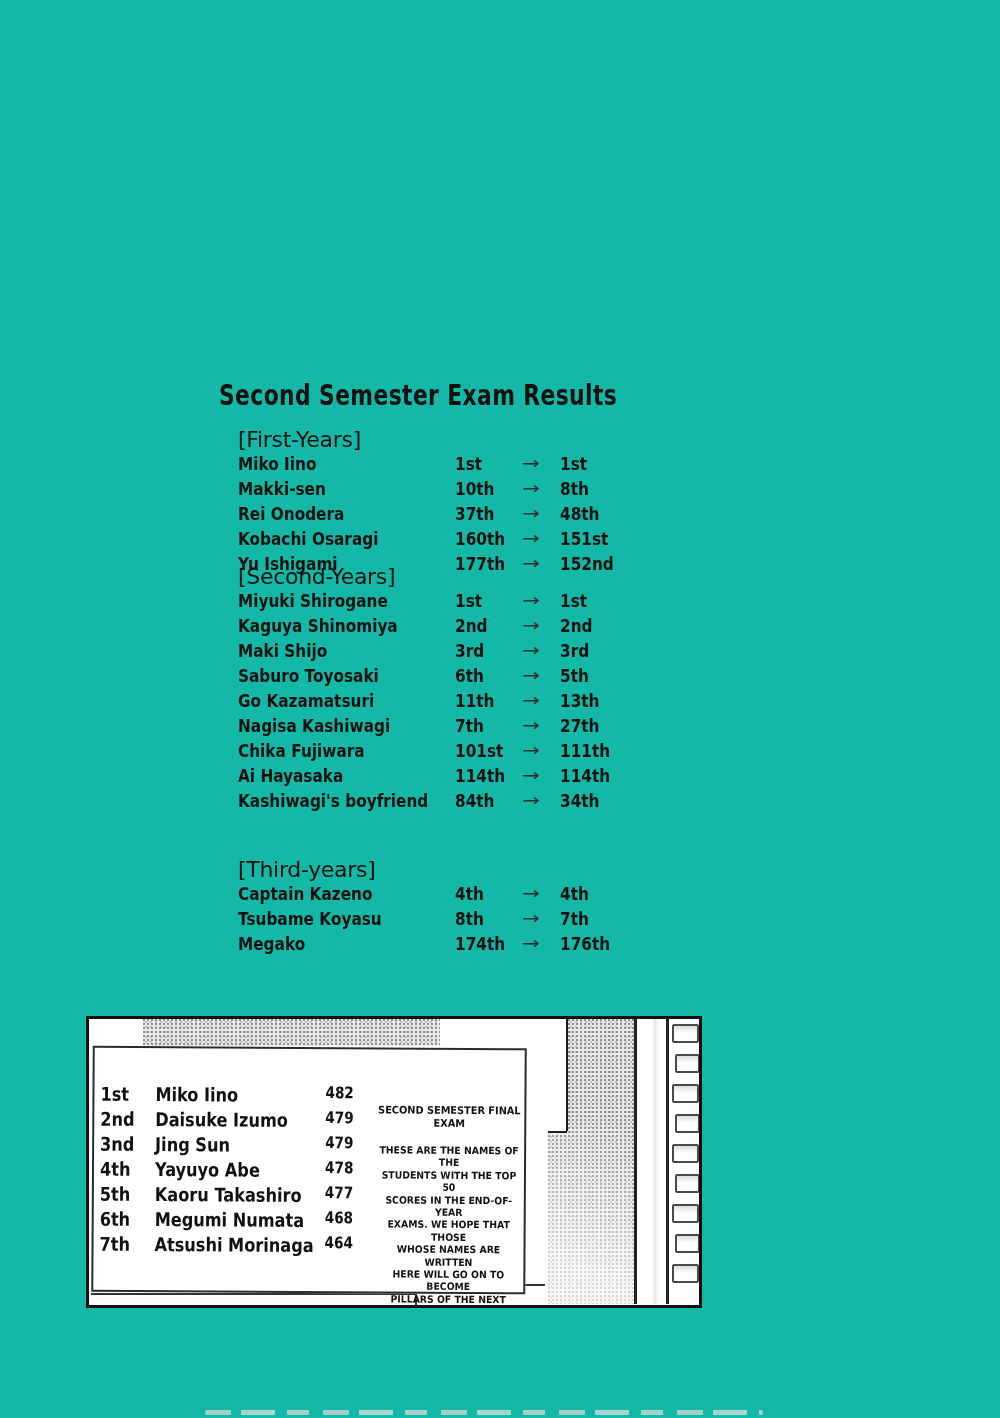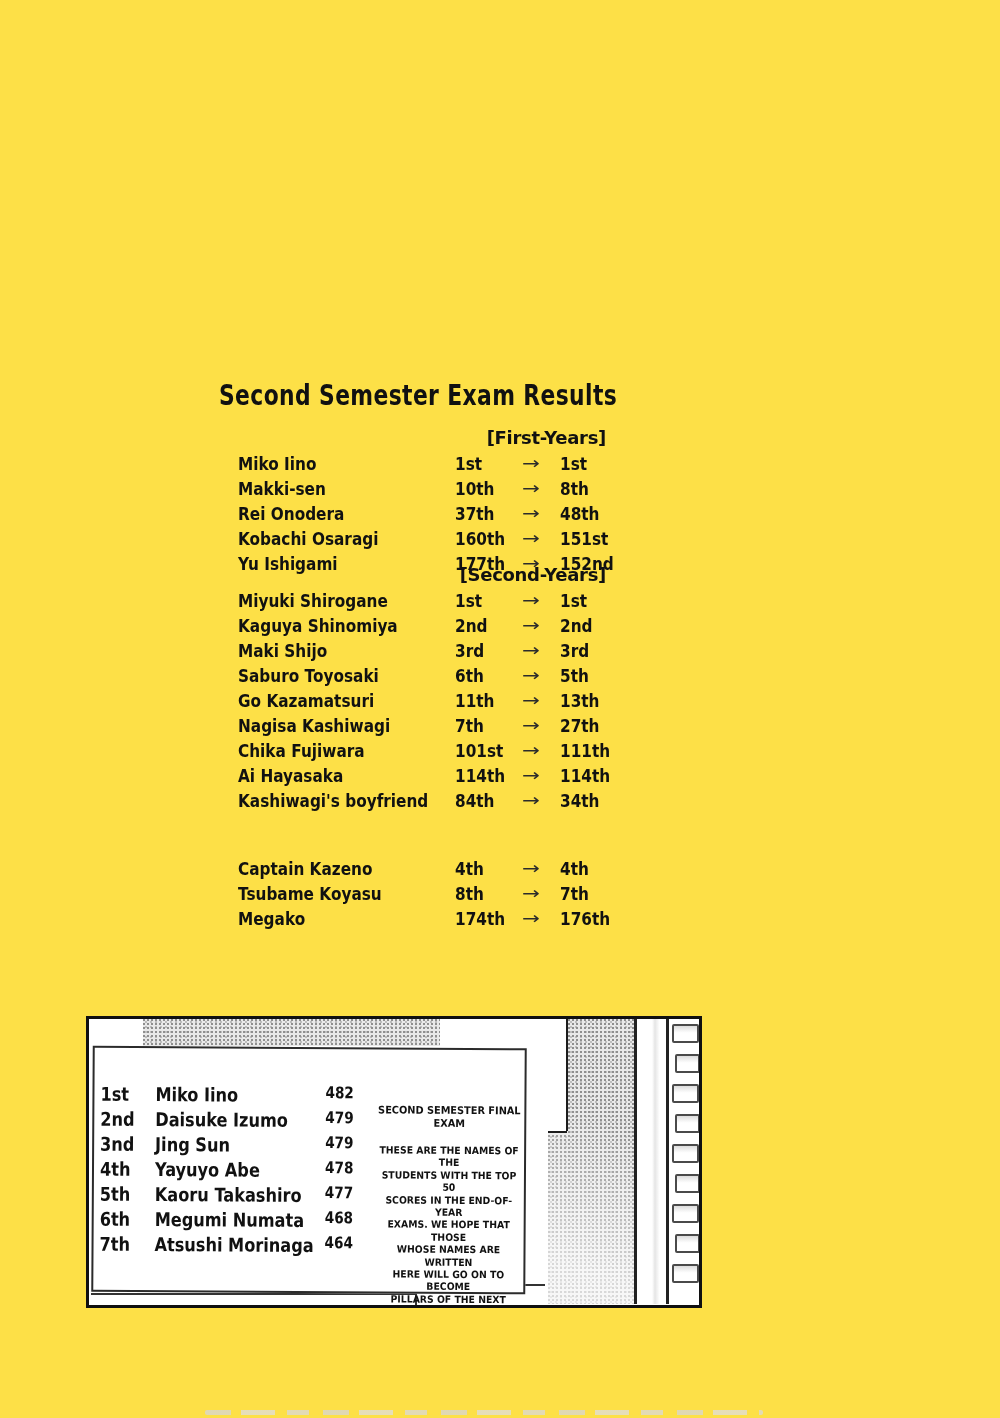--- a/index.html
+++ b/index.html
@@ -1,31 +1,31 @@
 <!DOCTYPE html>
 <html><head>
 <meta charset="utf-8">
 <style>
   html,body{margin:0;padding:0;background:#fff;}
   #page{
-    position:relative;width:1000px;height:1418px;background:#fde047;overflow:hidden;
+    position:relative;width:1000px;height:1418px;background:#14b8a6;overflow:hidden;
     font-family:"DejaVu Sans","Liberation Sans",sans-serif;color:#111;
   }
   
   #main-title{
     position:absolute;left:219px;top:381px;white-space:nowrap;
     font-size:28px;font-weight:bold;line-height:30px;
     transform:scale(0.78,1);transform-origin:0 0;letter-spacing:0.5px;
   }
   .sec{position:absolute;left:238px;width:368px;}
   .sec-first{top:427px;}
   .sec-second{top:564px;}
   .sec-third{top:857px;}
   .hdr{
-    height:25px;text-align:right;font-size:18px;font-weight:bold;
+    height:25px;text-align:left;font-size:22px;font-weight:normal;
     letter-spacing:-0.3px;white-space:nowrap;
   }
   .row{position:relative;height:25px;}
   .cond{display:inline-block;transform:scaleX(0.85);transform-origin:0 50%;
         font-weight:bold;white-space:nowrap;}
   .nm   {position:absolute;left:0;   top:1px;font-size:18px;}
   .rk-old{position:absolute;left:217px;top:1px;font-size:18px;}
   .rk-new{position:absolute;left:322px;top:1px;font-size:18px;}
   .arr  {position:absolute;left:284px;top:1px;font-size:17px;font-weight:400;color:#2b2b2b;
          transform:scaleX(1.25);transform-origin:0 50%;}
@@ -178,20 +178,21 @@
     </div>
     <div class="row">
       <span class="nm"><span class="cond">Kashiwagi's boyfriend</span></span>
       <span class="rk-old"><span class="cond">84th</span></span>
       <span class="arr">→</span>
       <span class="rk-new"><span class="cond">34th</span></span>
     </div>
   </div>
 
   <div class="sec sec-third">
+    <div class="hdr">[Third-years]</div>
     <div class="row">
       <span class="nm"><span class="cond">Captain Kazeno</span></span>
       <span class="rk-old"><span class="cond">4th</span></span>
       <span class="arr">→</span>
       <span class="rk-new"><span class="cond">4th</span></span>
     </div>
     <div class="row">
       <span class="nm"><span class="cond">Tsubame Koyasu</span></span>
       <span class="rk-old"><span class="cond">8th</span></span>
       <span class="arr">→</span>

